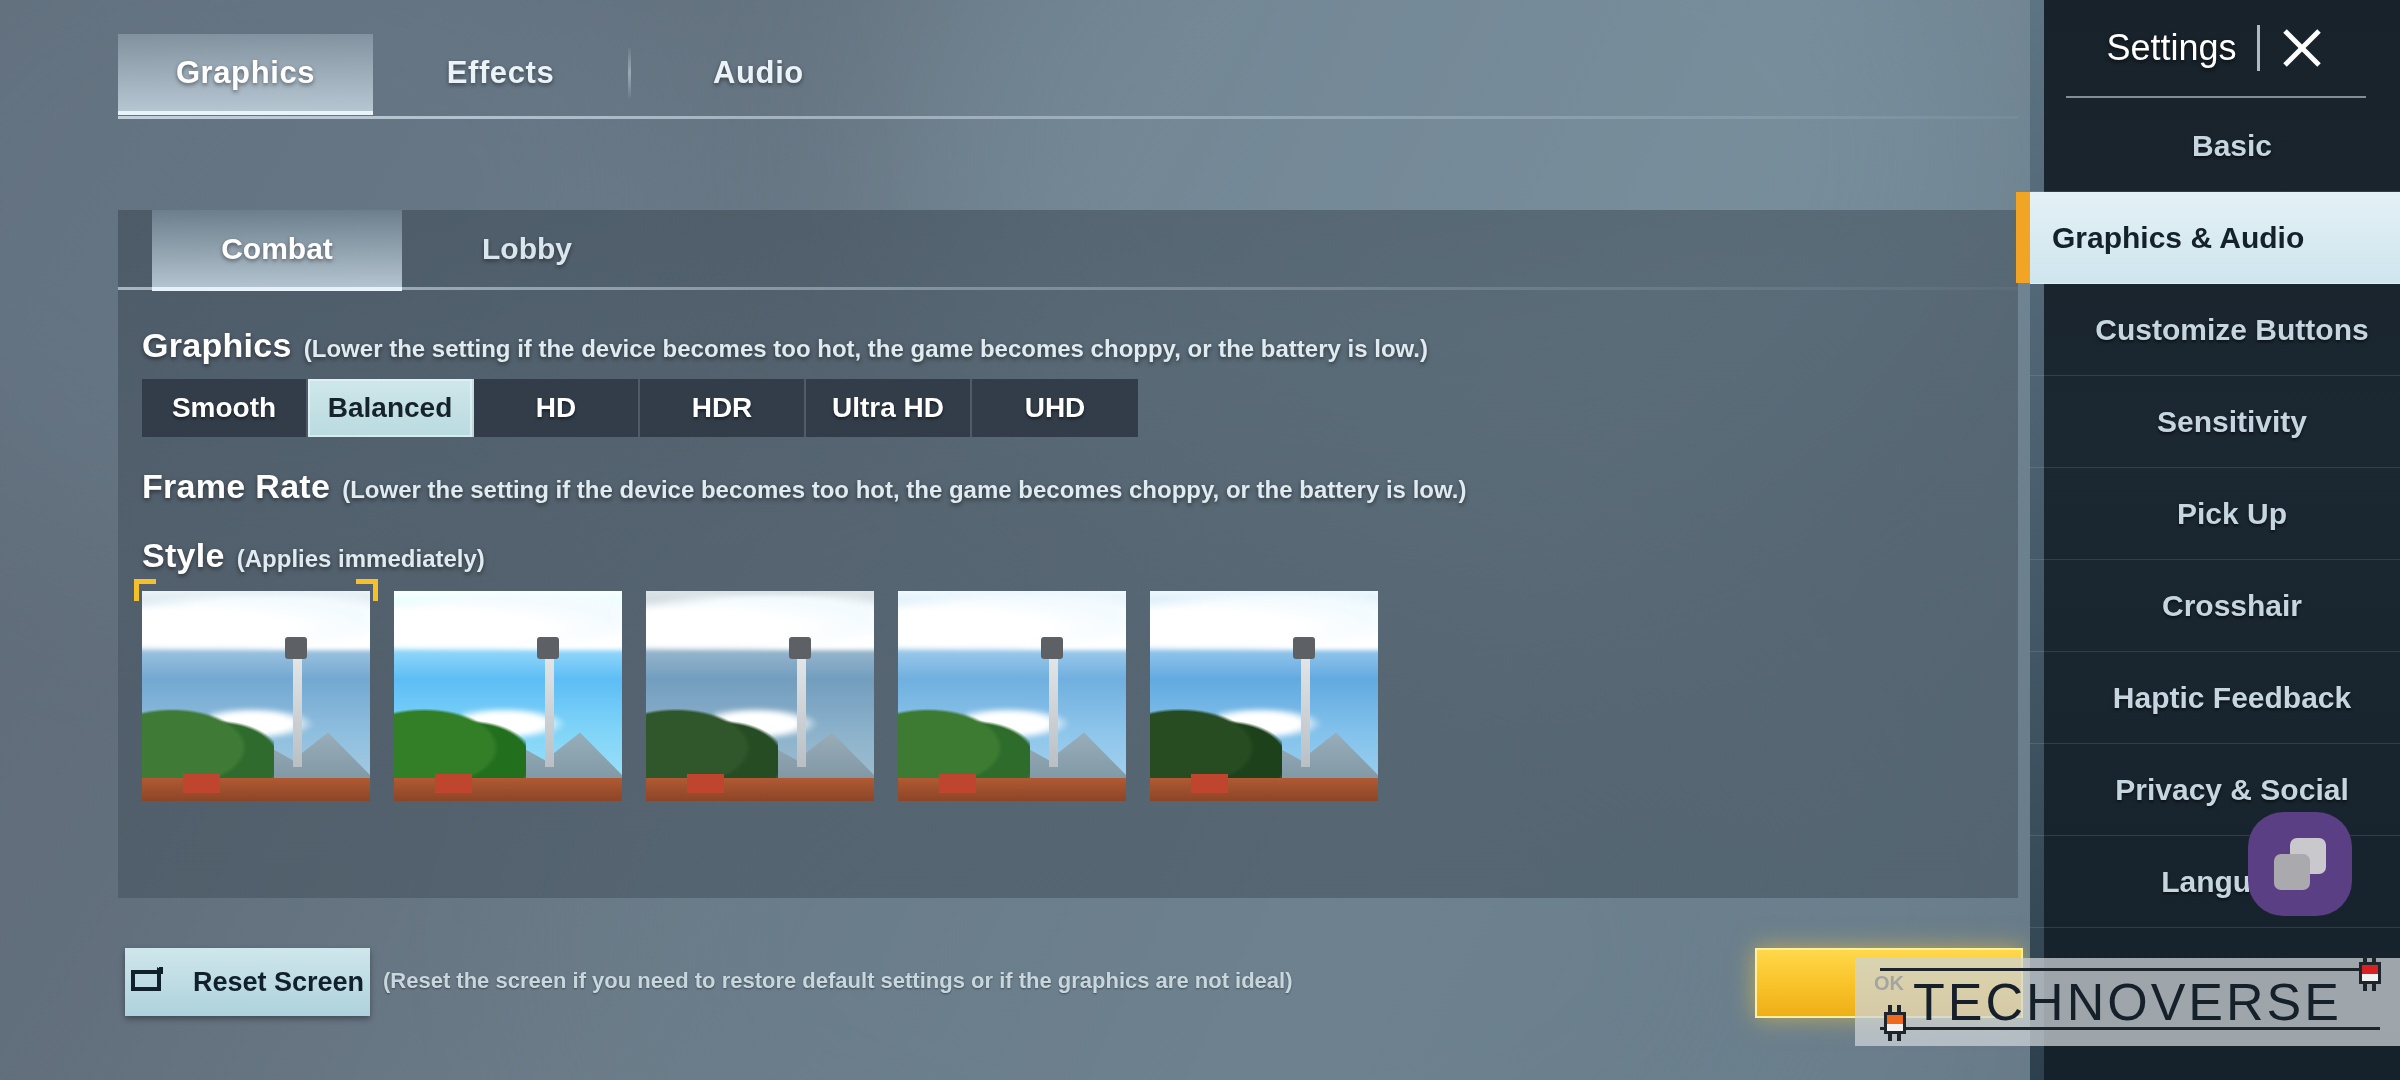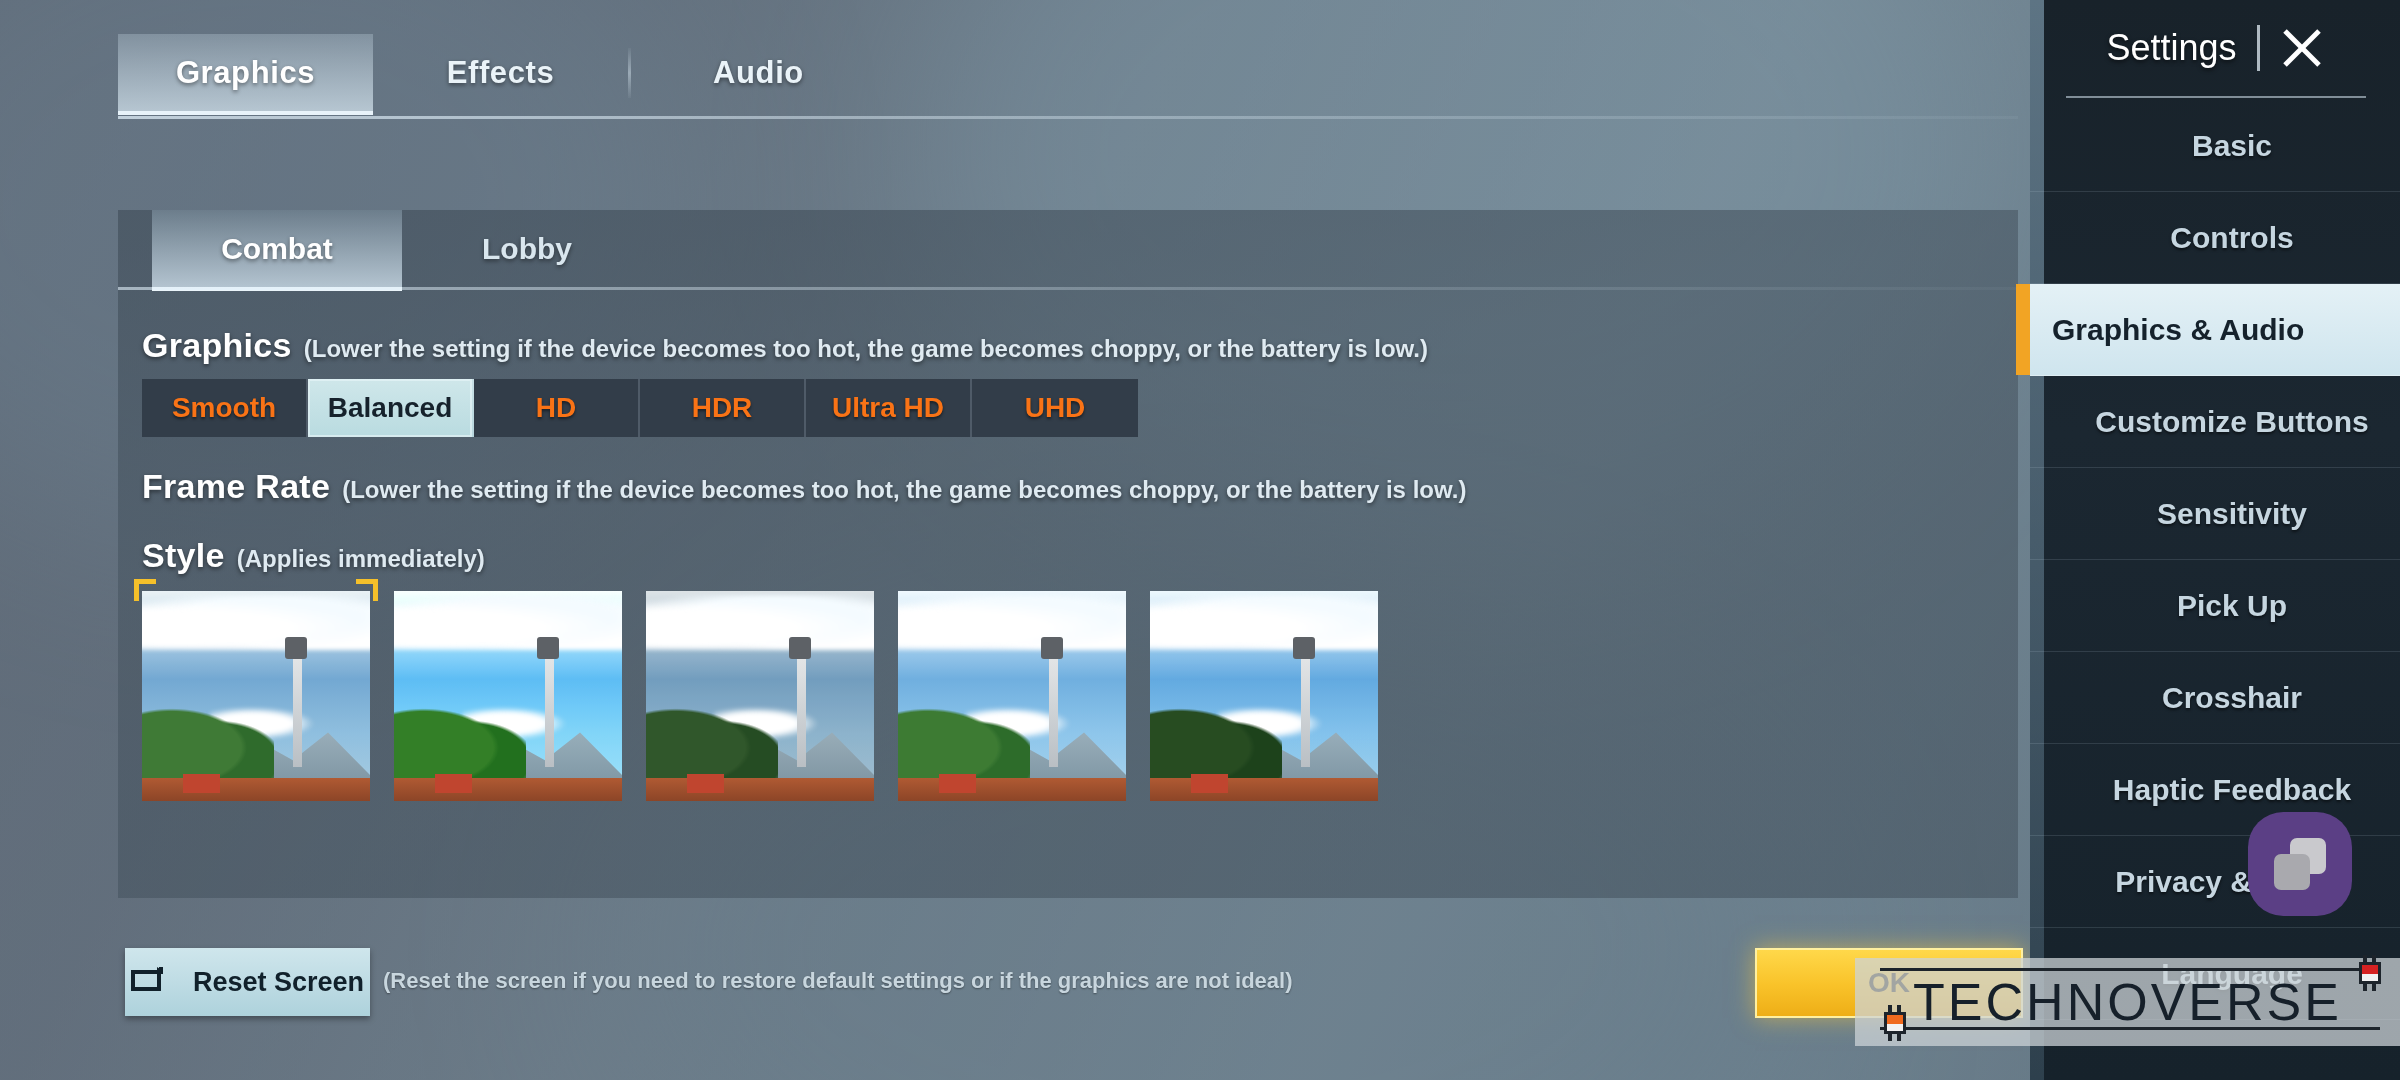--- a/index.html
+++ b/index.html
@@ -122,21 +122,21 @@
   .sect-note  { font-size:24px; font-weight:600; color:#dfeaf1; }
 
   .seg {
     display:inline-flex; margin-left:24px;
   }
   .seg.gray { background:#323d49; }
   .seg.green { background:#1d3a2a; border-bottom:4px solid #17a31f; }
   .seg-btn {
     min-width:166px; height:58px;
     display:flex; align-items:center; justify-content:center;
-    color:#f97316; font-size:28px; font-weight:700;
+    color:#ffffff; font-size:28px; font-weight:700;
     text-shadow: 0 2px 3px rgba(0,0,0,0.5);
     border-right: 2px solid rgba(180,200,215,0.22);
     position:relative;
   }
   .seg-btn:last-child { border-right:none; }
   .seg-btn.sel {
     background: linear-gradient(180deg, #cfe7ea 0%, #b9dbe0 100%);
     color:#16222c; text-shadow:none;
     box-shadow: 0 0 0 2px rgba(230,245,248,0.65) inset;
   }
@@ -214,21 +214,21 @@
     position:absolute; left:383px; top:70px;
     color:#c8d6de; font-size:22px; font-weight:600;
     text-shadow: 0 1px 2px rgba(0,0,0,0.4);
   }
   #ok-btn {
     position:absolute; left:1755px; top:50px;
     width:268px; height:70px;
     background: linear-gradient(180deg, #ffd84a 0%, #f9c32a 52%, #eeae17 100%);
     border: 2px solid #fff0a0;
     display:flex; align-items:center; justify-content:center;
-    color:#2a2008; font-size:28px; font-weight:700;
+    color:#2a2008; font-size:20px; font-weight:700;
     box-shadow: 0 0 22px rgba(255,205,60,0.55);
   }
 
   
   #sidebar {
     position:absolute; right:0; top:0; width:370px; height:1080px;
     background: linear-gradient(180deg, #18222a 0%, #1b2731 40%, #16222b 100%);
   }
   #sidebar::before {
     content:""; position:absolute; left:0; top:0; bottom:0; width:14px;
@@ -475,23 +475,20 @@
           <line x1="39" y1="5" x2="5" y2="39" stroke="#ffffff" stroke-width="5"></line>
         </svg>
       </span>
     </div>
     <div id="sb-divider-h"></div>
 
     <div id="sb-list">
       <div class="sb-item">
           <span>Basic</span>
         </div>
-      <div class="sb-item">
-          <span>Controls</span>
-        </div>
       <div class="sb-item active">
           <span>Graphics &amp; Audio</span>
         </div>
       <div class="sb-item">
           <span>Customize Buttons</span>
         </div>
       <div class="sb-item">
           <span>Sensitivity</span>
         </div>
       <div class="sb-item">

